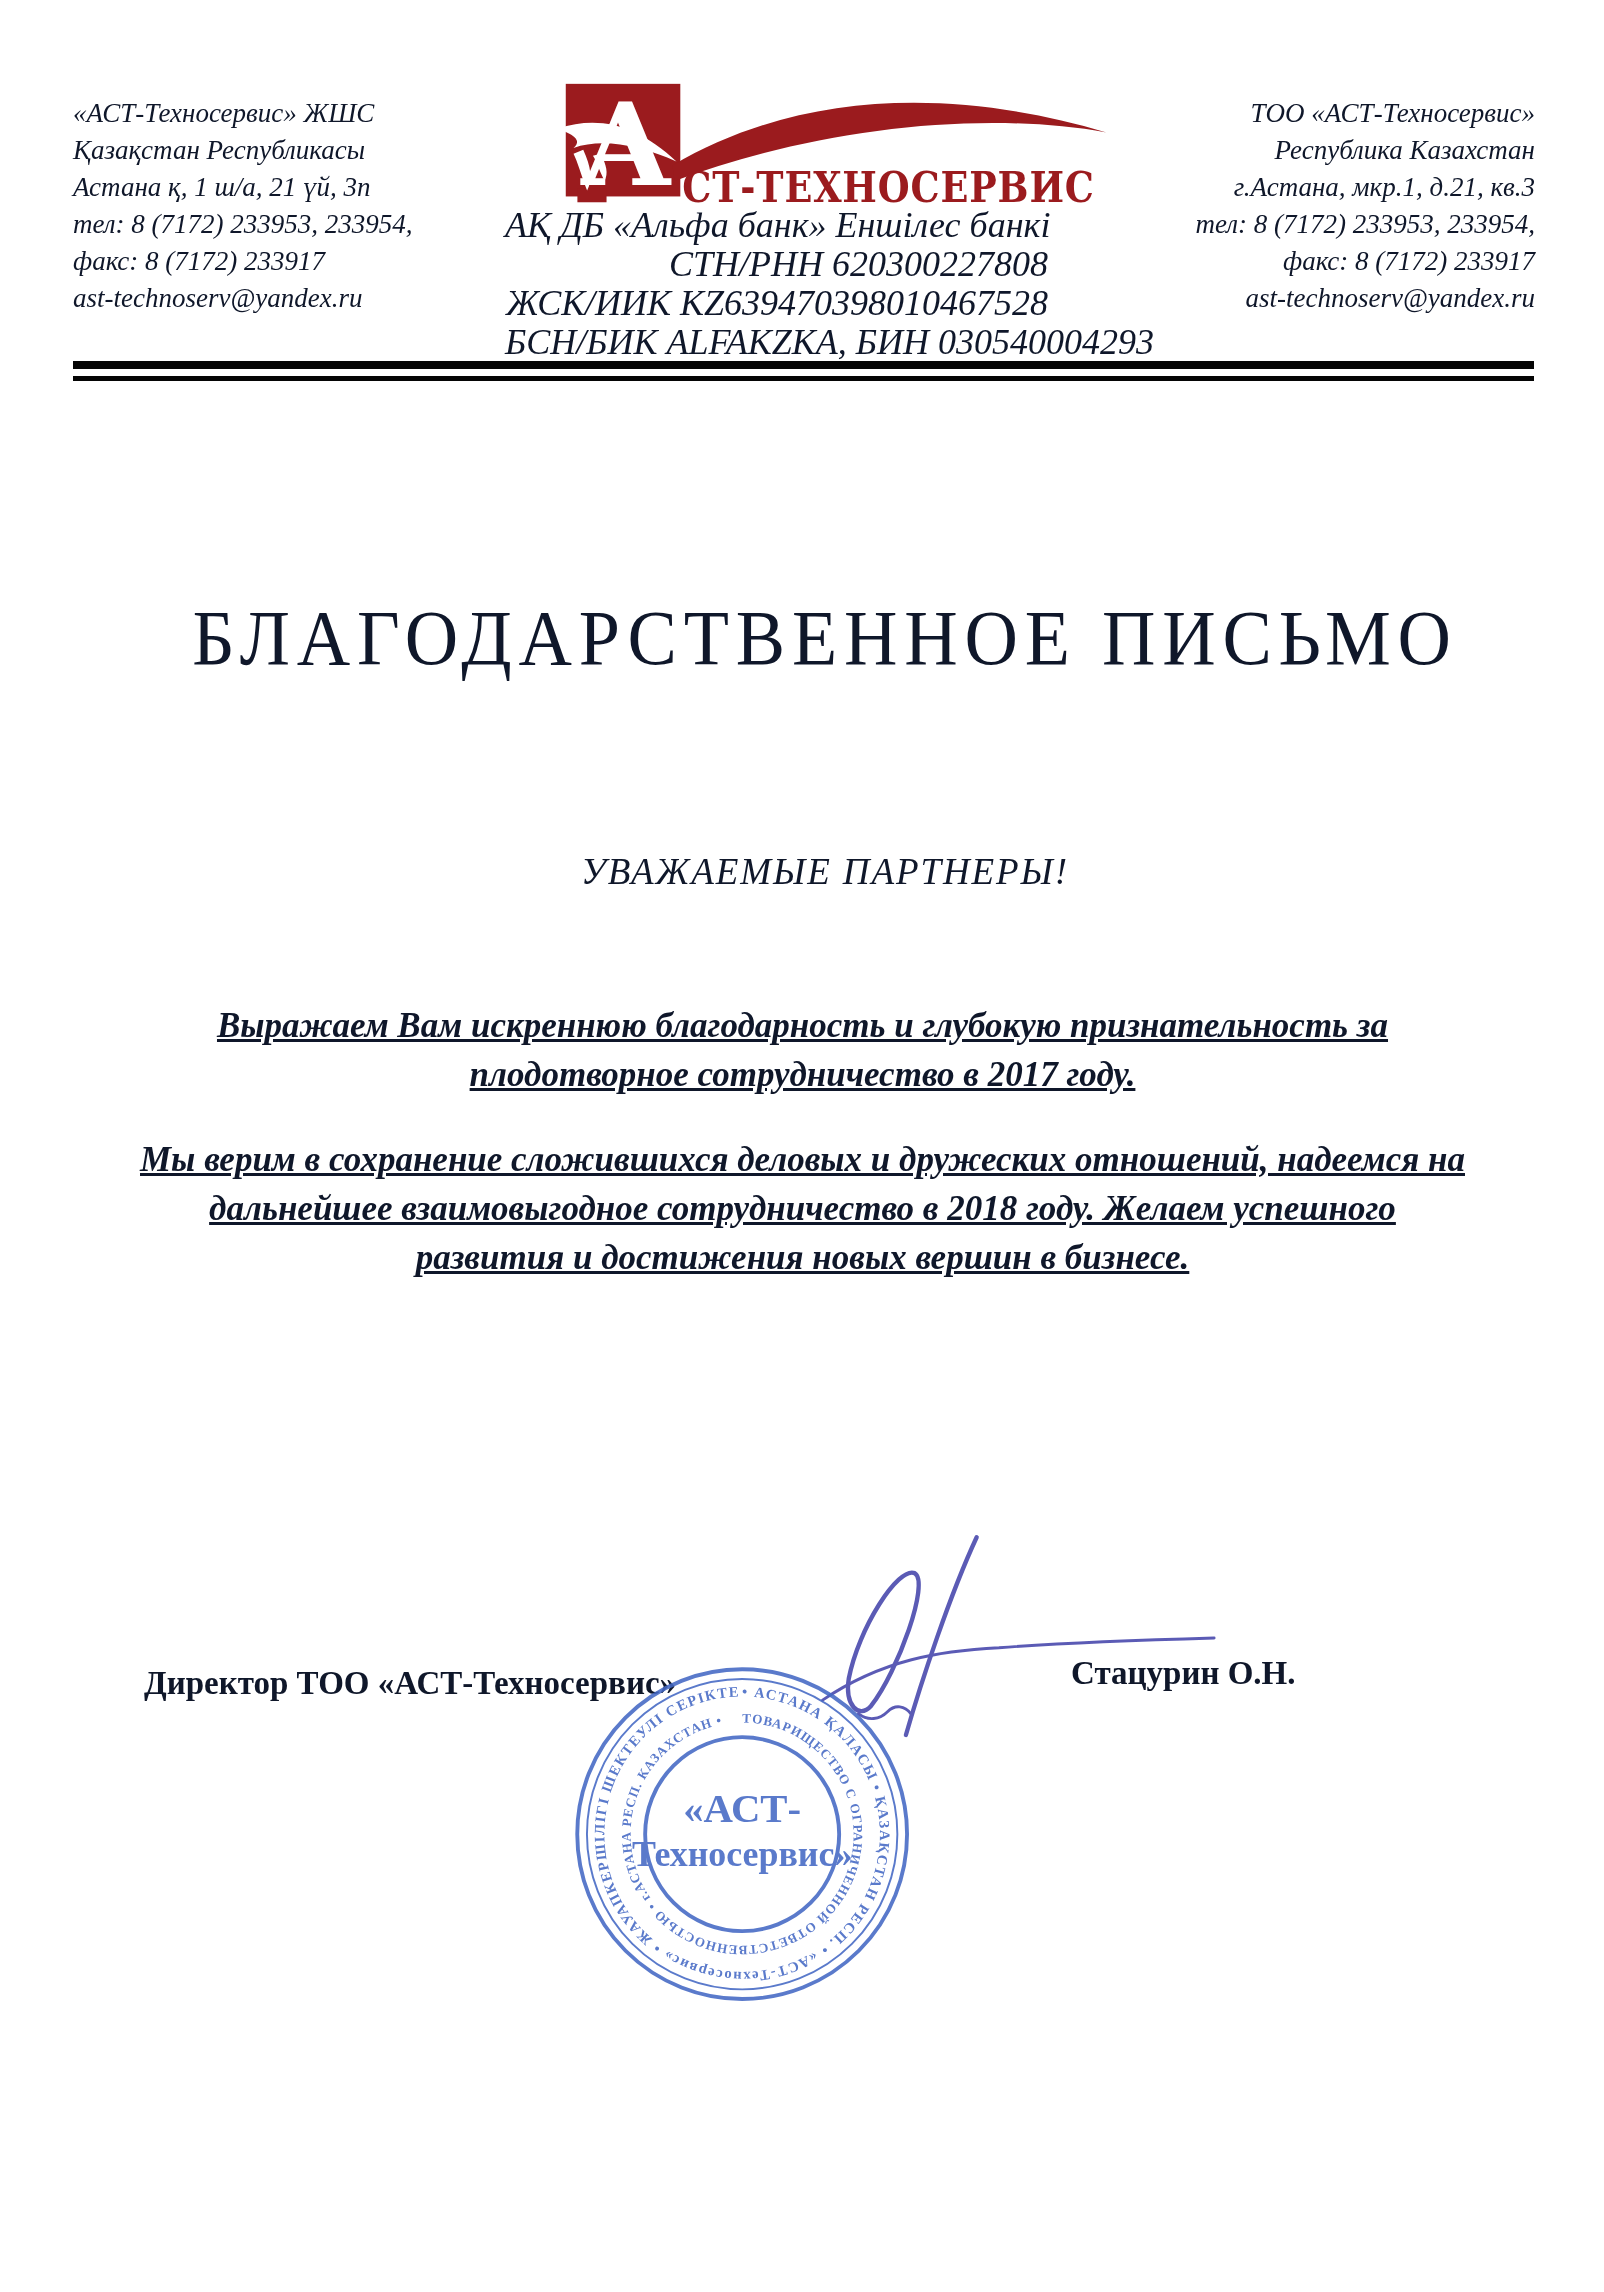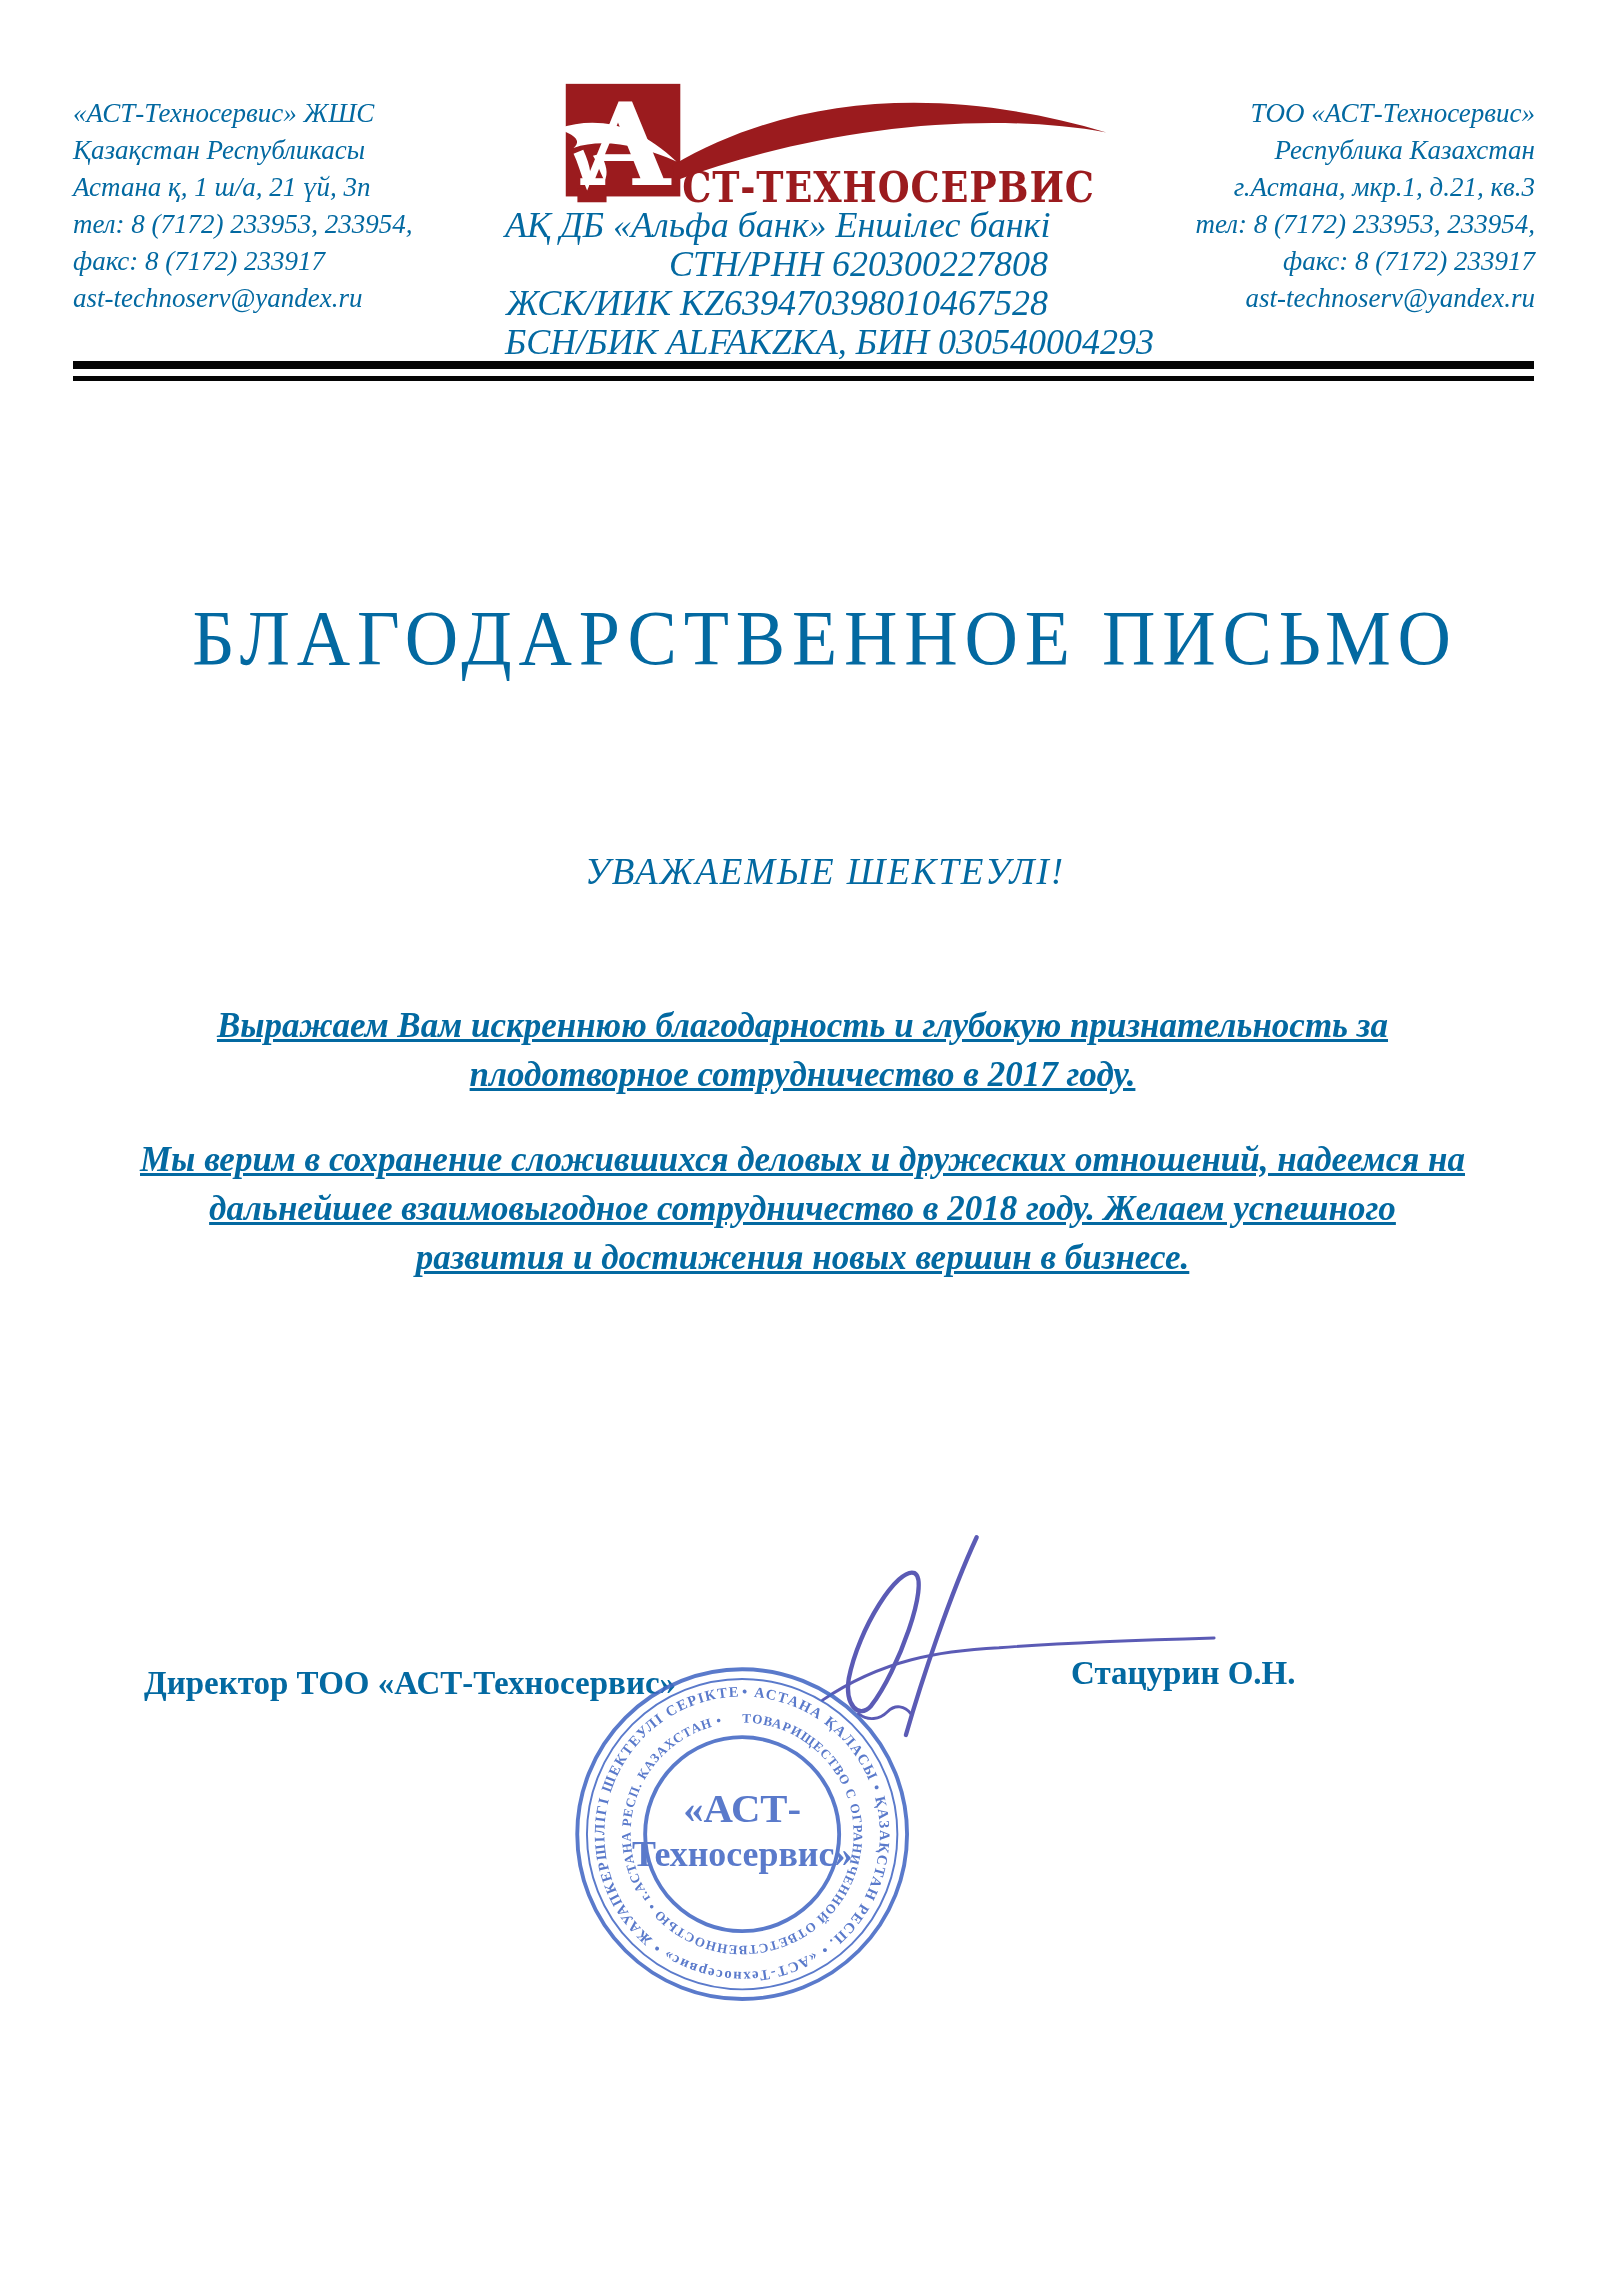--- a/index.html
+++ b/index.html
@@ -1,21 +1,21 @@
 <!DOCTYPE html>
 <html><head>
 <meta charset="utf-8">
 <style>
   html,body{margin:0;padding:0;background:#888;}
   .page{
     position:relative;
     width:1605px;height:2293px;
     background:#ffffff;
     font-family:"Liberation Serif", serif;
-    color:#0369a1;
+    color:#0f172a;
     overflow:hidden;
     margin:0 auto;
   }
   
   .hdr-block{position:absolute;font-style:italic;font-size:27px;line-height:37px;white-space:nowrap;}
   .hdr-left{left:73px;top:95px;text-align:left;}
   .hdr-right{right:70px;top:95px;text-align:right;margin-left:41px;}
   .hdr-center{position:absolute;left:505px;top:206px;width:543px;text-align:right;
               font-style:italic;font-size:36px;line-height:39px;white-space:nowrap;}
   .logo-wrap{position:absolute;left:558px;top:72px;width:563px;height:146px;}
@@ -91,21 +91,21 @@
     <div>СТН/РНН 620300227808</div>
     <div>ЖСК/ИИК KZ639470398010467528</div>
     <div>БСН/БИК ALFAKZKA, БИН 030540004293</div>
   </div>
 
   <div class="rule1"></div>
   <div class="rule2"></div>
 
   <div class="title">БЛАГОДАРСТВЕННОЕ ПИСЬМО</div>
 
-  <div class="salutation">УВАЖАЕМЫЕ ШЕКТЕУЛІ!</div>
+  <div class="salutation">УВАЖАЕМЫЕ ПАРТНЕРЫ!</div>
 
   <div class="para para1">Выражаем Вам искреннюю благодарность и глубокую признательность за плодотворное сотрудничество в 2017 году.</div>
   <div class="para para2">Мы верим в сохранение сложившихся деловых и дружеских отношений, надеемся на дальнейшее взаимовыгодное сотрудничество в 2018 году. Желаем успешного развития и достижения новых вершин в бизнесе.</div>
 
   <div class="sig-title">Директор ТОО «АСТ-Техносервис»</div>
   <div class="sig-name">Стацурин О.Н.</div>
 
   <svg class="pen" viewBox="0 0 430 260">
     <g fill="none" stroke="#4a4aae" stroke-width="4.5" stroke-linecap="round">
       <path d="M 45 170 C 55 118 96 54 113 61 C 129 70 96 162 68 198 C 55 212 41 197 45 170"></path>

